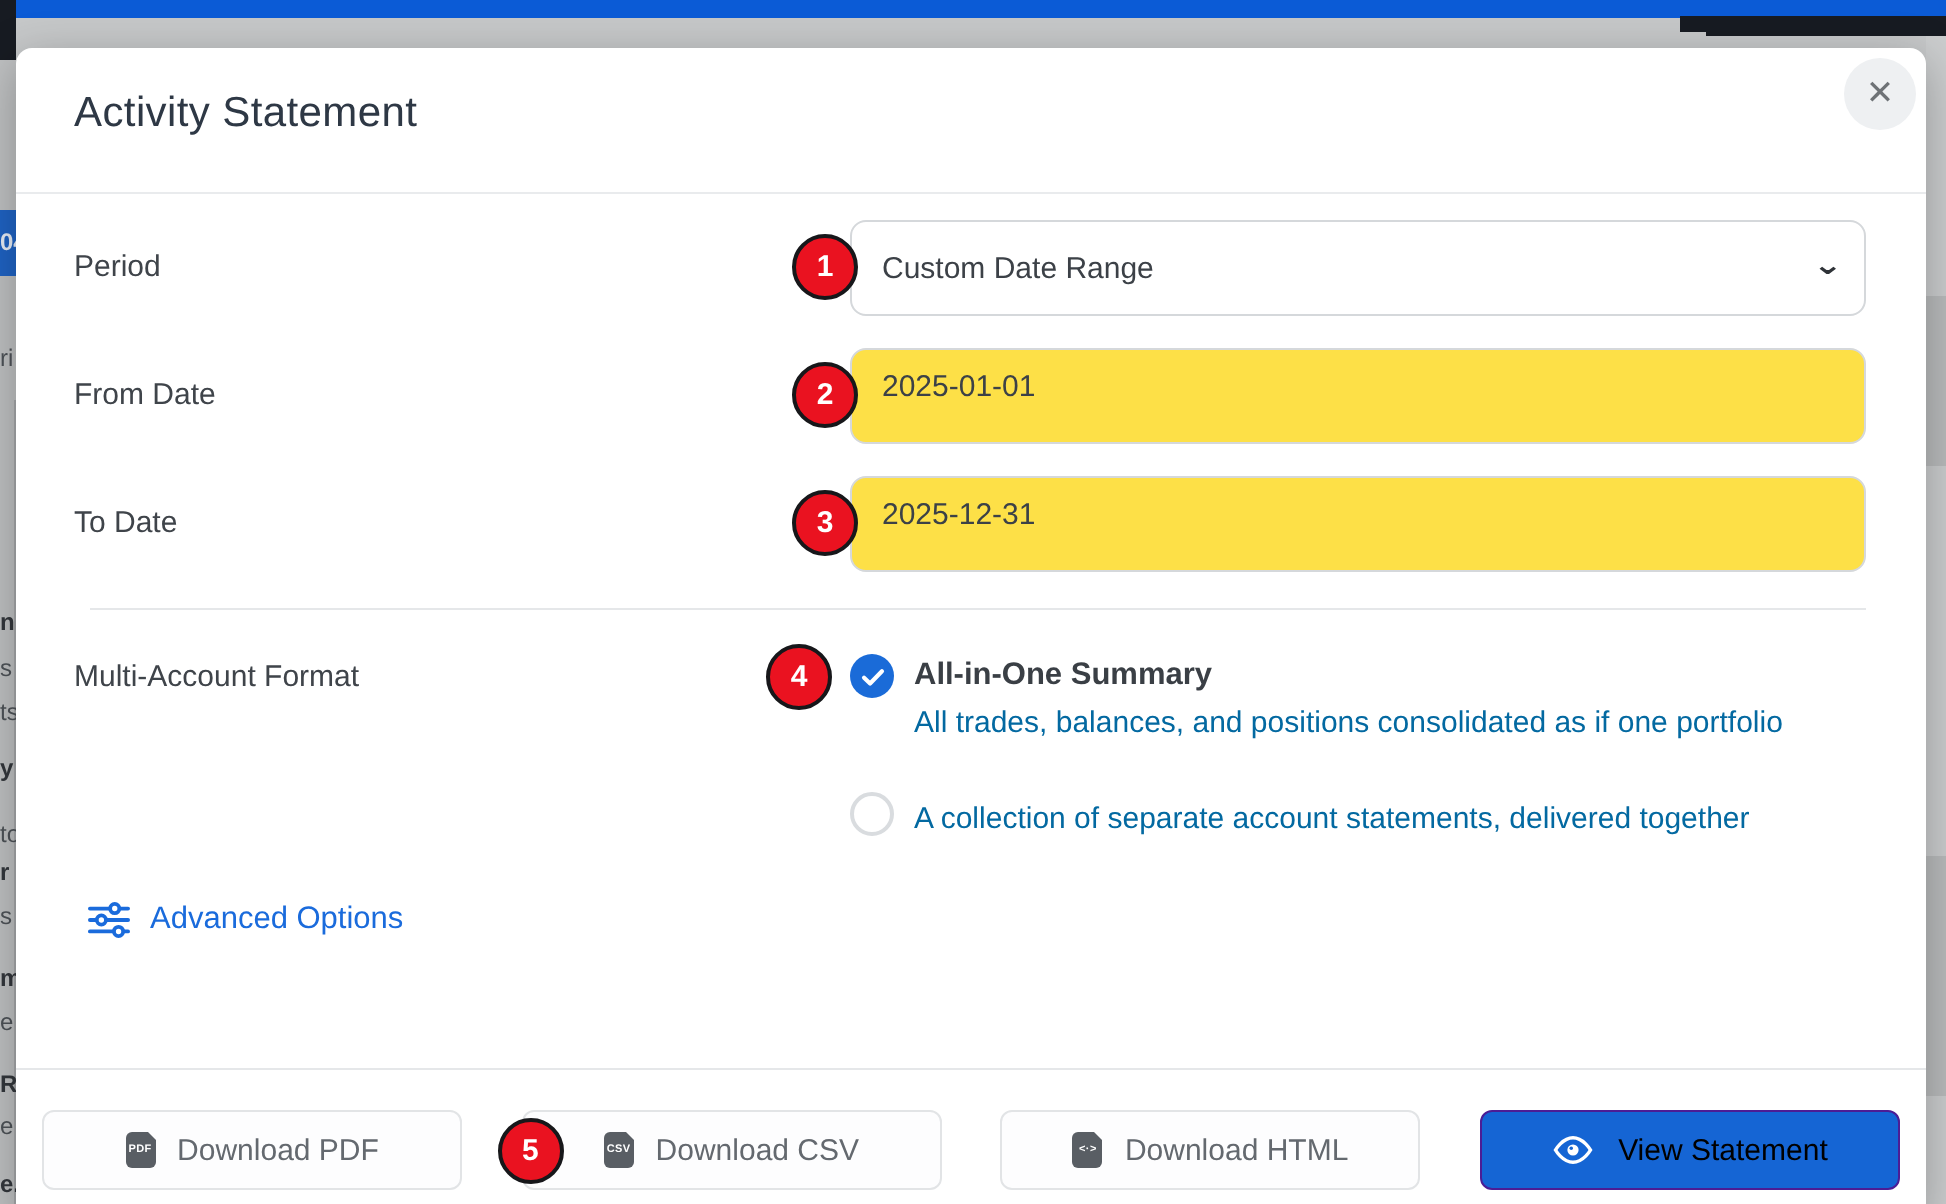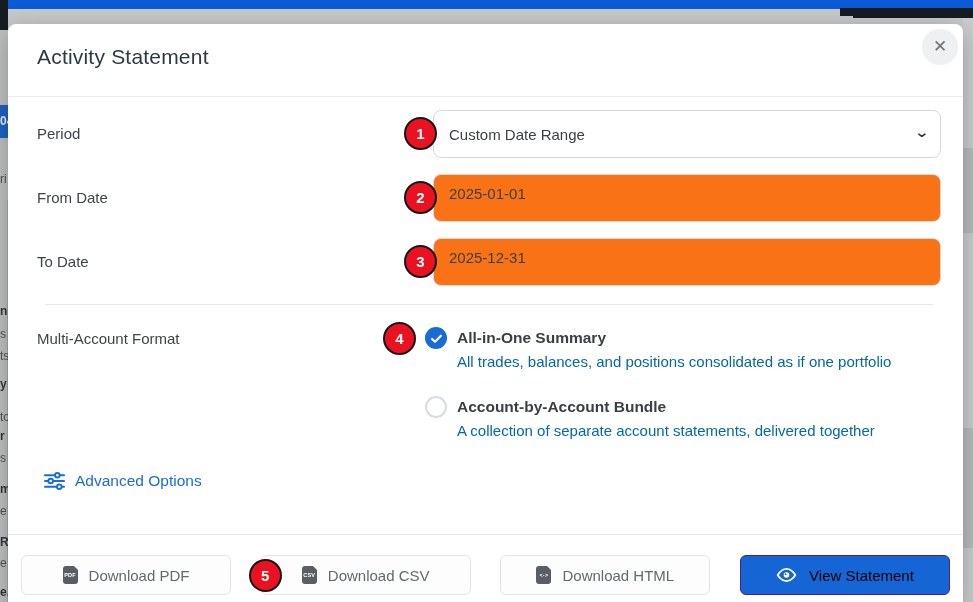--- a/index.html
+++ b/index.html
@@ -43,21 +43,21 @@
   }
   .modal-title { font-size:21px; font-weight:500; color:#2e3845; letter-spacing:.2px; }
   .close-btn {
     position:absolute; top:5px; right:5px; width:36px; height:36px;
     border-radius:50%; background:#eef0f2; border:none; cursor:pointer;
     font-size:17px; color:#6e7276; line-height:36px; text-align:center; padding:0;
   }
 
   .modal-body { flex:1 1 auto; padding:0 22px 0 29px; position:relative; }
 
-  .form-row { display:flex; align-items:flex-start;justify-content:space-between; }
+  .form-row { display:flex; align-items:flex-start; }
   .form-row + .form-row { margin-top:16px; }
   .form-row.first { margin-top:13px; }
   .row-label { width:388px; flex:0 0 auto; font-size:15px; color:#3f444a; padding-top:15px; }
   .row-control { position:relative; width:508px; flex:0 0 auto; }
 
   .num-badge {
     position:absolute; z-index:3;
     width:33px; height:33px; border-radius:50%;
     background:#ea1220; border:2px solid #17171a;
     color:#ffffff; font-size:15px; font-weight:bold;
@@ -70,21 +70,21 @@
     width:100%; height:48px; appearance:none; -webkit-appearance:none;
     border:1px solid #d5d8db; border-radius:8px; background:#ffffff;
     font-family:inherit; font-size:15px; color:#3c4147; padding:0 34px 0 15px;
   }
   .chevron {
     position:absolute; right:13px; top:14px; font-size:14px; color:#2f3338;
     pointer-events:none; font-weight:bold; transform:scaleX(1.3);
   }
   input.field {
     width:100%; height:48px;
-    border:1px solid #d5d8db; border-radius:8px; background:#f97316;
+    border:1px solid #d5d8db; border-radius:8px; background:#fde047;
     font-family:inherit; font-size:15px; color:#3c4147; padding:0 15px 10px 15px;
   }
 
   .section-divider { margin:18px 8px 0 8px; height:1px; background:#e5e7e9; border:none; }
 
   .maf-row { display:flex; align-items:flex-start; margin-top:22px; }
   .maf-label { width:388px; flex:0 0 auto; font-size:15px; color:#3f444a; padding-top:3px; }
   .radio-group { position:relative; width:508px; }
   .badge-radio { left:-42px; top:-5px; }
   .radio-option { display:flex; align-items:flex-start; }
@@ -225,21 +225,20 @@
           </div>
           <div class="radio-text">
             <div class="radio-title">All-in-One Summary</div>
             <div class="radio-desc">All trades, balances, and positions consolidated as if one portfolio</div>
           </div>
         </div>
 
         <div class="radio-option">
           <div class="radio-circle"></div>
           <div class="radio-text">
-            <div class="radio-title">Account-by-Account Bundle</div>
             <div class="radio-desc">A collection of separate account statements, delivered together</div>
           </div>
         </div>
       </div>
     </div>
 
     <div class="advanced-row">
       <svg viewBox="0 0 22 18">
         <g stroke="#1a6bdc" stroke-width="2" stroke-linecap="round">
           <line x1="1" y1="3" x2="21" y2="3"></line>

